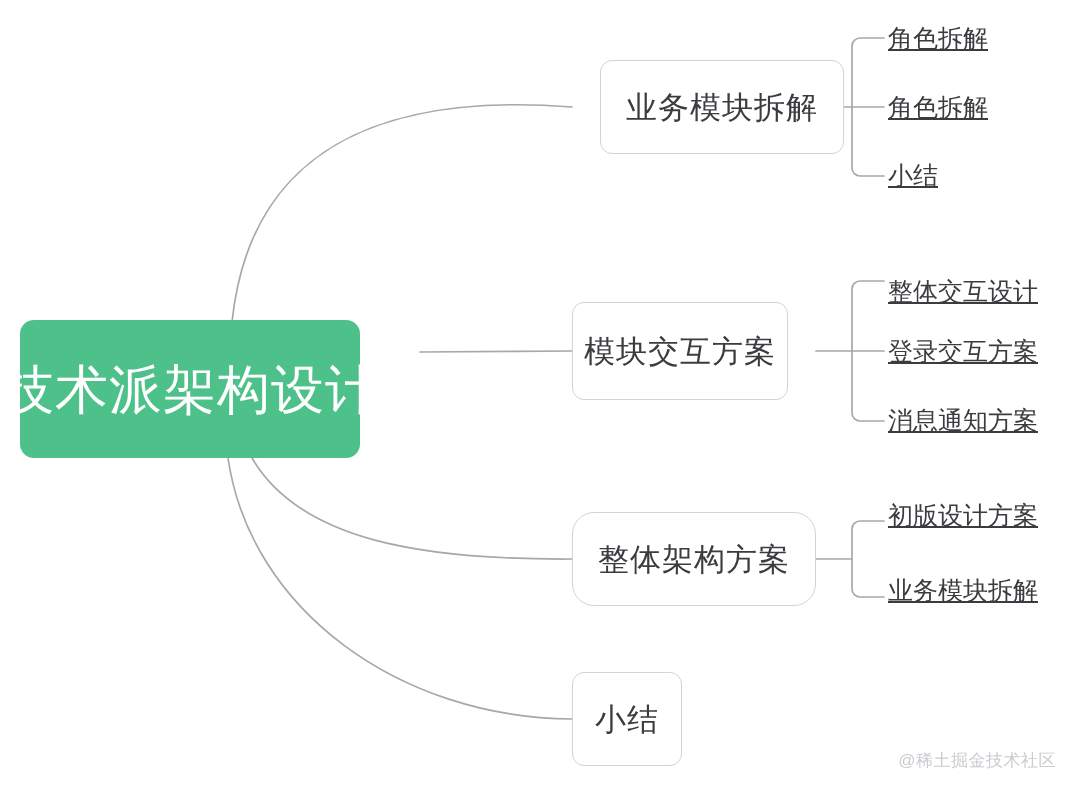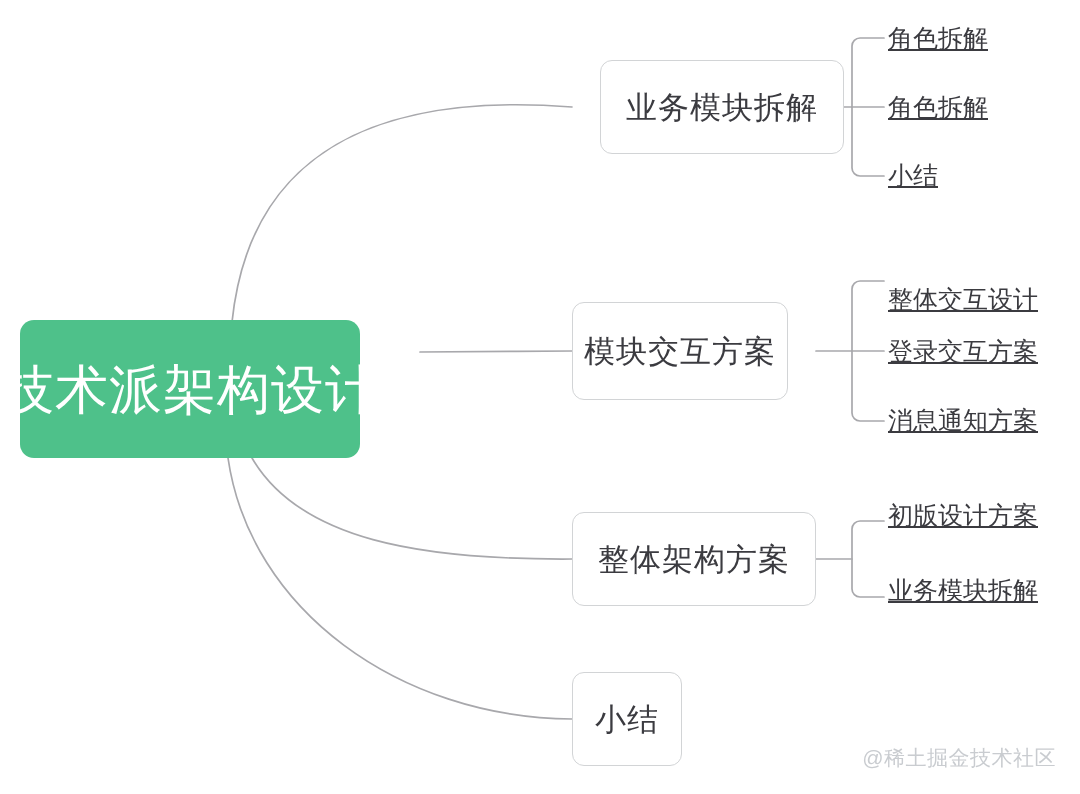--- a/index.html
+++ b/index.html
@@ -64,42 +64,42 @@
   }
   .branch-label {
     color: #3b3b40;
     font-size: 31px;
     line-height: 1;
     letter-spacing: 1px;
     white-space: nowrap;
   }
   .branch-node.n1 { left: 572px; top: 60px;  width: 244px; height: 94px; margin-left: 28px; }
   .branch-node.n2 { left: 572px; top: 302px; width: 216px; height: 98px; }
-  .branch-node.n3 { left: 572px; top: 512px; width: 244px; height: 94px; }
+  .branch-node.n3 { left: 572px; top: 512px; width: 244px; height: 94px; border-radius: 22px; }
   .branch-node.n4 { left: 572px; top: 672px; width: 110px; height: 94px; }
 
   
   .leaf-label {
     position: absolute;
     left: 888px;
     color: #3b3b40;
     font-size: 25px;
     line-height: 1;
     white-space: nowrap;
     z-index: 3;
     text-decoration: underline;
   }
 
   
   .watermark {
     position: absolute;
     right: 24px;
     bottom: 22px;
     color: #c9ccd0;
-    font-size: 21px;
+    font-size: 17px;
     letter-spacing: 0.5px;
     white-space: nowrap;
     z-index: 4;
     text-align: right;
   }
 </style>
 </head>
 <body>
 
 <div id="mindmap">
@@ -135,21 +135,21 @@
   <div class="branch-node n1">
     <span class="branch-label">业务模块拆解</span>
   </div>
   <div class="leaf-label" style="top:26px">角色拆解</div>
   <div class="leaf-label" style="top:95px">角色拆解</div>
   <div class="leaf-label" style="top:163px">小结</div>
 
   <div class="branch-node n2">
     <span class="branch-label">模块交互方案</span>
   </div>
-  <div class="leaf-label" style="top:287px">整体交互设计</div>
+  <div class="leaf-label" style="top:279px">整体交互设计</div>
   <div class="leaf-label" style="top:339px">登录交互方案</div>
   <div class="leaf-label" style="top:408px">消息通知方案</div>
 
   <div class="branch-node n3">
     <span class="branch-label">整体架构方案</span>
   </div>
   <div class="leaf-label" style="top:503px">初版设计方案</div>
   <div class="leaf-label" style="top:578px">业务模块拆解</div>
 
   <div class="branch-node n4">

